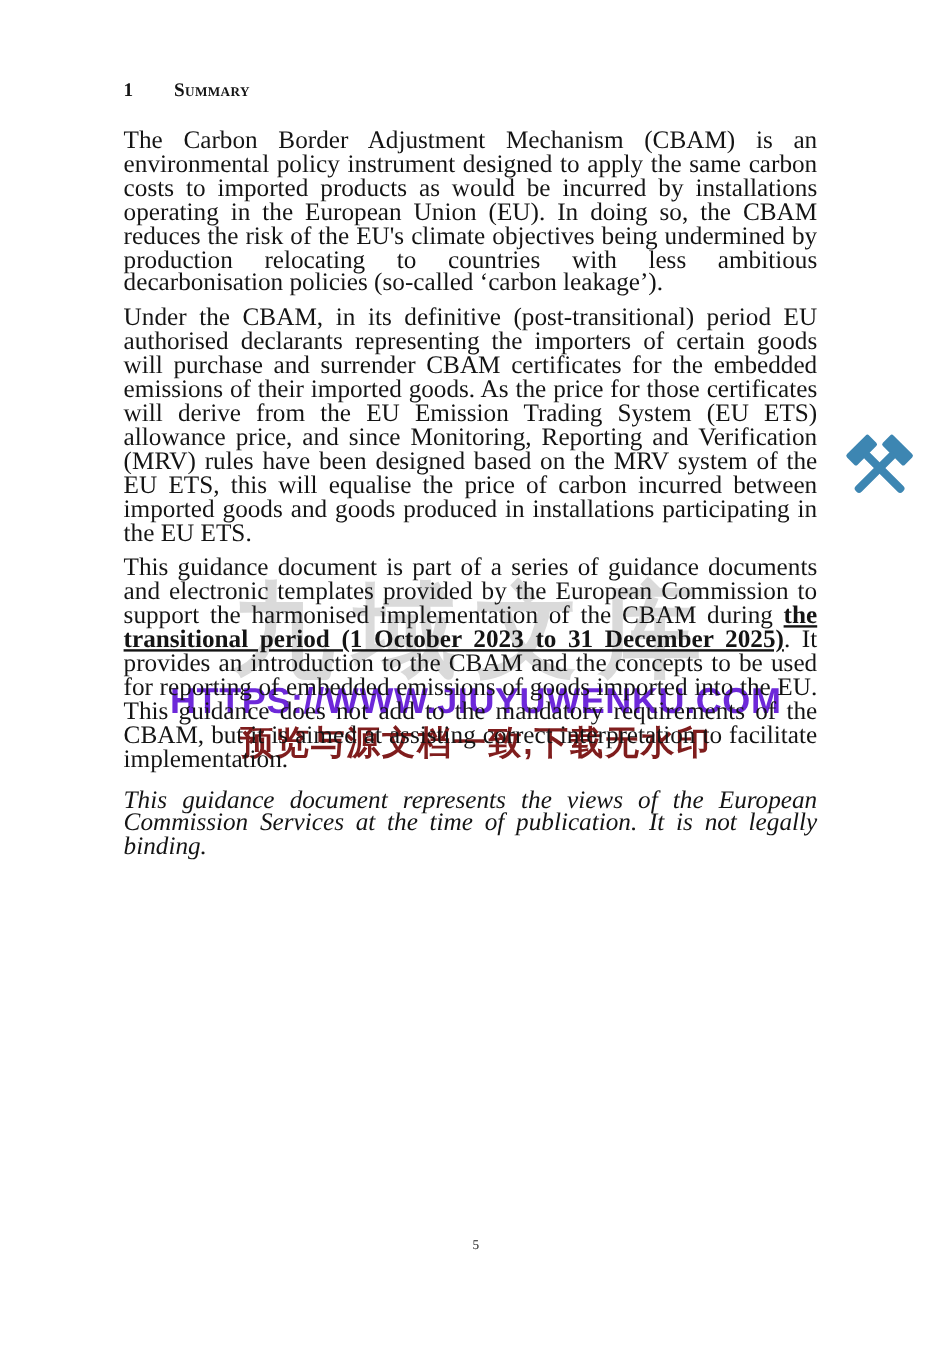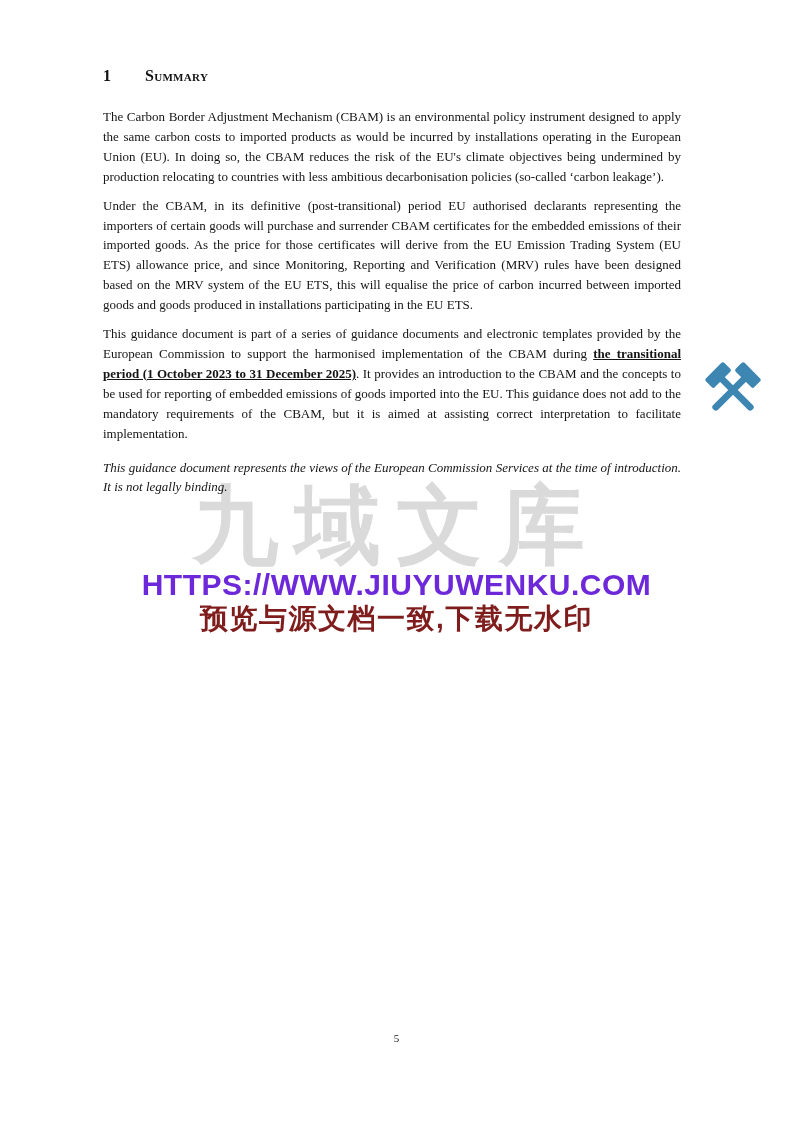--- a/index.html
+++ b/index.html
@@ -38,21 +38,21 @@
     margin: 0 0 21px 0;
     font-size: 16px;
     font-weight: bold;
     line-height: 20px;
   }
   .heading .num { display: inline-block; width: 42px; }
   .heading .title { font-variant: small-caps; letter-spacing: 0.3px; }
 
   .content p {
     margin: 0;
-    font-size: 13px;
+    font-size: 21px;
     line-height: 19.9px;
     text-align: justify;
   }
   .content p + p { margin-top: 9px; }
   .content p.disclaimer { margin-top: 14px; font-style: italic; }
   .content .bold { font-weight: bold; text-decoration: underline; }
 
   
   .margin-icon {
     position: absolute;
@@ -86,21 +86,21 @@
 
   <div class="content">
     <h1 class="heading"><span class="num">1</span><span class="title">Summary</span></h1>
 
     <p>The Carbon Border Adjustment Mechanism (CBAM) is an environmental policy instrument designed to apply the same carbon costs to imported products as would be incurred by installations operating in the European Union (EU). In doing so, the CBAM reduces the risk of the EU's climate objectives being undermined by production relocating to countries with less ambitious decarbonisation policies (so-called ‘carbon leakage’).</p>
 
     <p>Under the CBAM, in its definitive (post-transitional) period EU authorised declarants representing the importers of certain goods will purchase and surrender CBAM certificates for the embedded emissions of their imported goods. As the price for those certificates will derive from the EU Emission Trading System (EU ETS) allowance price, and since Monitoring, Reporting and Verification (MRV) rules have been designed based on the MRV system of the EU ETS, this will equalise the price of carbon incurred between imported goods and goods produced in installations participating in the EU ETS.</p>
 
     <p><span>This guidance document is part of a series of guidance documents and electronic templates provided by the European Commission to support the harmonised implementation of the CBAM during </span><span class="bold">the transitional period (1 October 2023 to 31 December 2025)</span><span>. It provides an introduction to the CBAM and the concepts to be used for reporting of embedded emissions of goods imported into the EU. This guidance does not add to the mandatory requirements of the CBAM, but it is aimed at assisting correct interpretation to facilitate implementation.</span></p>
 
-    <p class="disclaimer">This guidance document represents the views of the European Commission Services at the time of introduction. It is not legally binding.</p>
+    <p class="disclaimer">This guidance document represents the views of the European Commission Services at the time of publication. It is not legally binding.</p>
   </div>
 
   <div class="margin-icon">
     <svg viewBox="0 0 70 62" xmlns="http://www.w3.org/2000/svg" aria-hidden="true">
       <g fill="#3d86b2">
 
         <g transform="translate(48,16) rotate(45)">
           <rect x="-13" y="-9" width="26" height="12.5" rx="2"></rect>
           <rect x="-3.4" y="1" width="6.8" height="45" rx="3"></rect>
         </g>

